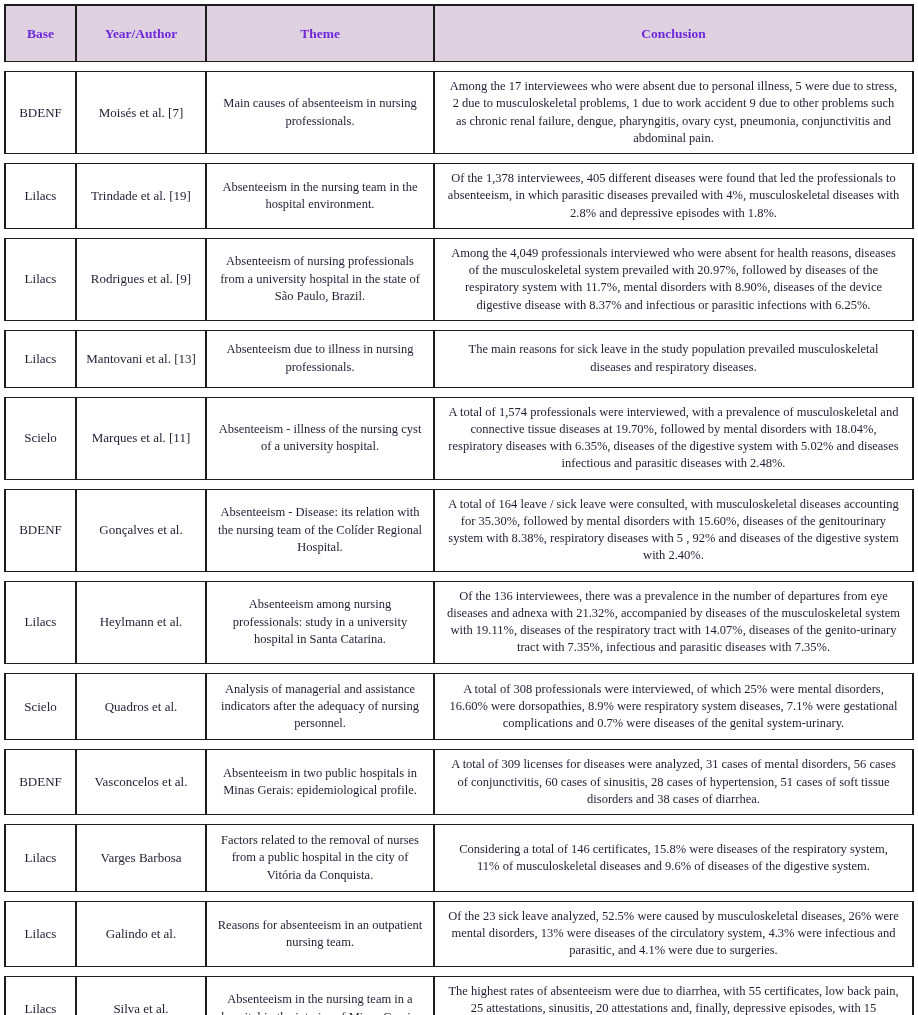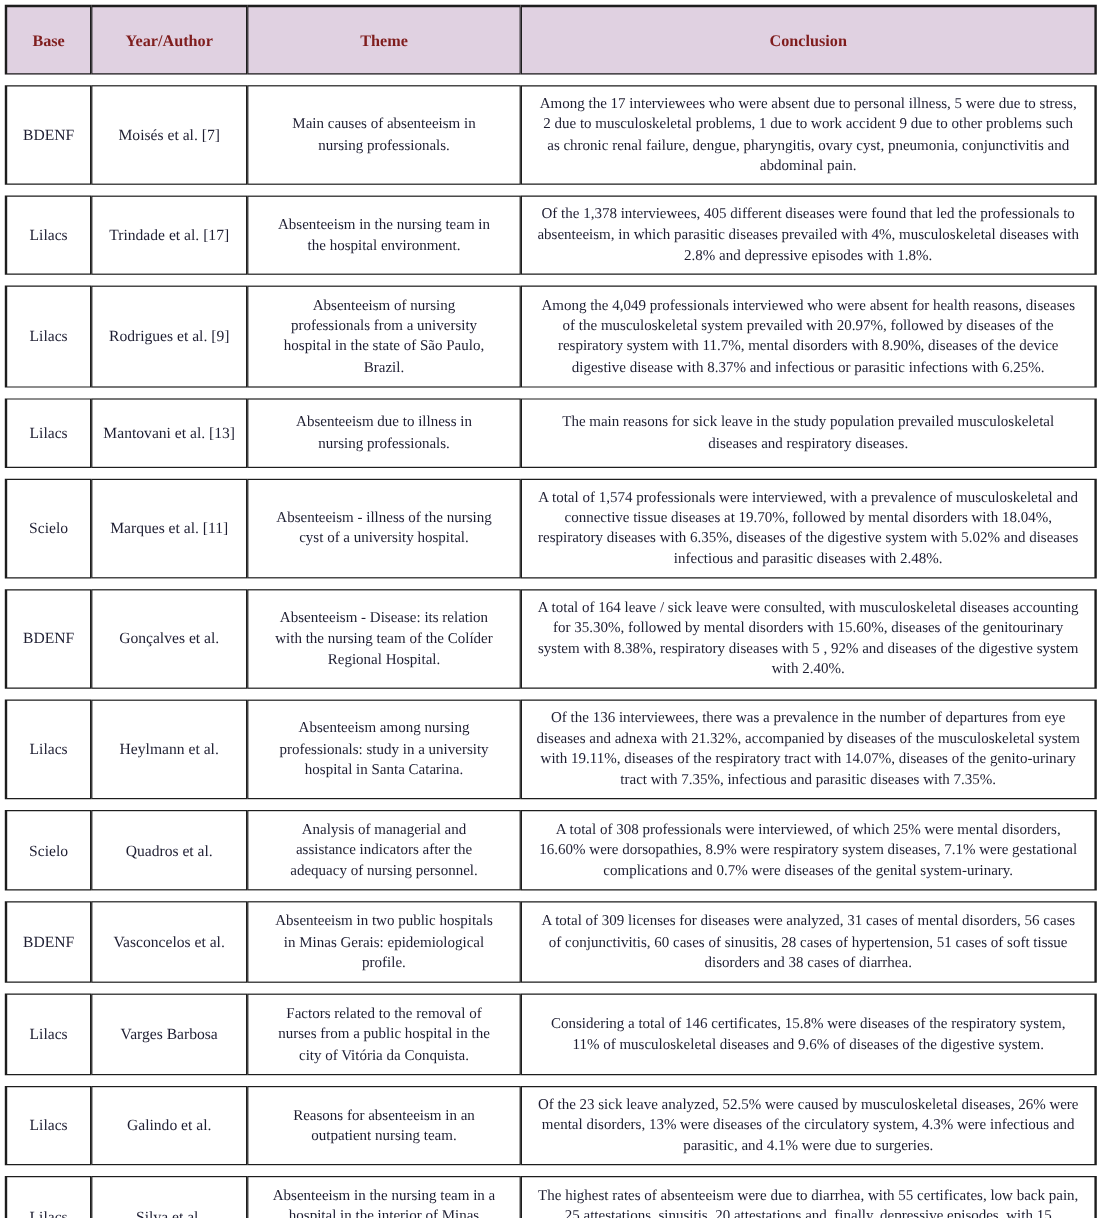--- a/index.html
+++ b/index.html
@@ -30,34 +30,34 @@
   col.col-conclusion { width: auto; }
 
   th, td {
     border: 1px solid #1d1d1d;
     text-align: center;
     vertical-align: middle;
     box-sizing: border-box;
   }
   th {
     background: #e0d1e1;
-    color: #7f1d1d;
+    color: #6d28d9;
     font-weight: bold;
     font-size: 13.5px;
     height: 58px;
     padding: 6px 6px;
     border-top-width: 2px;
   }
   th:first-child, td:first-child { border-left-width: 2px; }
   th:last-child, td:last-child { border-right-width: 2px; }
 
   td {
     font-size: 12.5px;
     line-height: 1.38;
-    padding: 7px 20px;
+    padding: 7px 7px;
   }
   td.cell-base, td.cell-author {
     font-size: 13px;
     padding: 19px 4px;
   }
   td.cell-conclusion { padding: 6px 12px; }
 </style>
 </head>
 <body>
 
@@ -80,21 +80,21 @@
     <tbody>
   <tr>
     <td class="cell-base">BDENF</td>
     <td class="cell-author">Moisés et al. [7]</td>
     <td class="cell-theme">Main causes of absenteeism in nursing professionals.</td>
     <td class="cell-conclusion">Among the 17 interviewees who were absent due to personal illness, 5 were due to stress, 2 due to musculoskeletal problems, 1 due to work accident 9 due to other problems such as chronic renal failure, dengue, pharyngitis, ovary cyst, pneumonia, conjunctivitis and abdominal pain.</td>
   </tr>
 
   <tr>
     <td class="cell-base">Lilacs</td>
-    <td class="cell-author">Trindade et al. [17]</td>
+    <td class="cell-author">Trindade et al. [19]</td>
     <td class="cell-theme">Absenteeism in the nursing team in the hospital environment.</td>
     <td class="cell-conclusion">Of the 1,378 interviewees, 405 different diseases were found that led the professionals to absenteeism, in which parasitic diseases prevailed with 4%, musculoskeletal diseases with 2.8% and depressive episodes with 1.8%.</td>
   </tr>
 
   <tr>
     <td class="cell-base">Lilacs</td>
     <td class="cell-author">Rodrigues et al. [9]</td>
     <td class="cell-theme">Absenteeism of nursing professionals from a university hospital in the state of São Paulo, Brazil.</td>
     <td class="cell-conclusion">Among the 4,049 professionals interviewed who were absent for health reasons, diseases of the musculoskeletal system prevailed with 20.97%, followed by diseases of the respiratory system with 11.7%, mental disorders with 8.90%, diseases of the device digestive disease with 8.37% and infectious or parasitic infections with 6.25%.</td>
   </tr>

